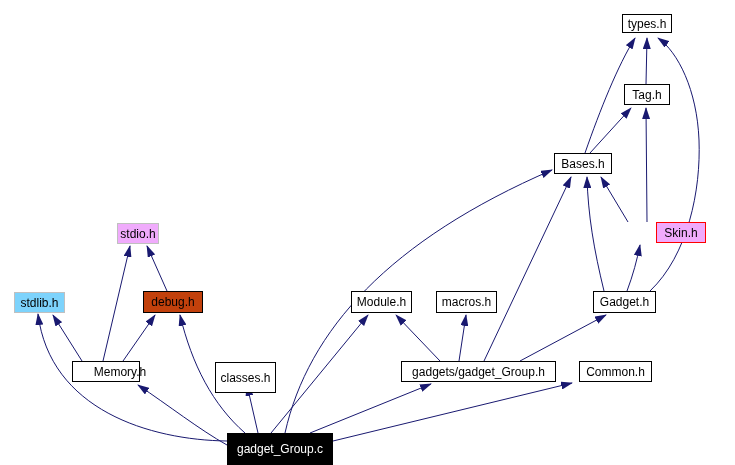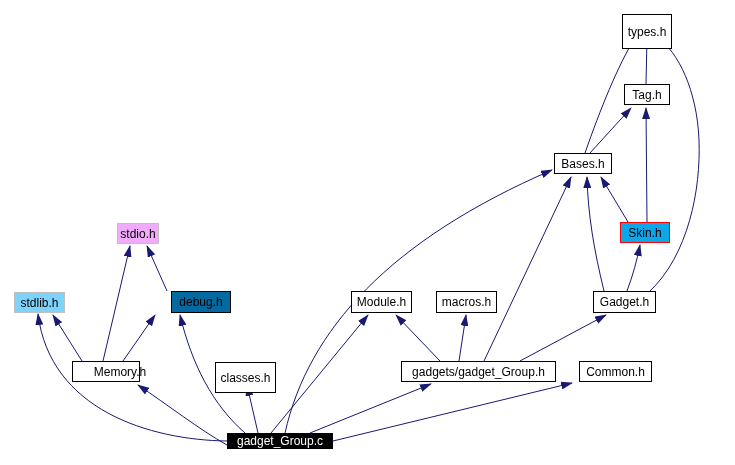--- a/index.html
+++ b/index.html
@@ -65,58 +65,58 @@
         <path class="edge" d="M 627,291 C 633,275 637,260 640,245" stroke="#191970" marker-end="url(#arrowhead)"></path>
         <path class="edge" d="M 650,291 C 688,255 701,190 699,140 C 697,90 678,52 658,38" stroke="#191970" marker-end="url(#arrowhead)"></path>
         <path class="edge" d="M 628,222 L 601,177" stroke="#191970" marker-end="url(#arrowhead)"></path>
         <path class="edge" d="M 647,222 L 646,108" stroke="#191970" marker-end="url(#arrowhead)"></path>
         <path class="edge" d="M 590,153 L 631,108" stroke="#191970" marker-end="url(#arrowhead)"></path>
         <path class="edge" d="M 585,153 C 600,110 618,65 635,38" stroke="#191970" marker-end="url(#arrowhead)"></path>
         <path class="edge" d="M 646,84 L 647,38" stroke="#191970" marker-end="url(#arrowhead)"></path>
       </g>
   </svg>
 
-<div class="node" style="left: 622px; top: 14px; width: 50px; height: 35px; border-color: rgb(0, 0, 0); background: rgb(255, 255, 255); color: rgb(0, 0, 0);">
+<div class="node" style="left: 622px; top: 14px; width: 50px; height: 19px; border-color: rgb(0, 0, 0); background: rgb(255, 255, 255); color: rgb(0, 0, 0);">
       <span>types.h</span>
     </div>
     <div class="node" style="left: 624px; top: 84px; width: 46px; height: 21px; border-color: rgb(0, 0, 0); background: rgb(255, 255, 255); color: rgb(0, 0, 0); justify-content: center;">
       <span>Tag.h</span>
     </div>
     <div class="node" style="left: 554px; top: 153px; width: 58px; height: 21px; border-color: rgb(0, 0, 0); background: rgb(255, 255, 255); color: rgb(0, 0, 0);">
       <span>Bases.h</span>
     </div>
-    <div class="node" style="left: 620px; top: 222px; width: 50px; height: 21px; border-color: rgb(255, 0, 0); background: #0ea5e9; color: rgb(0, 0, 0);">
+    <div class="node" style="left: 656px; top: 222px; width: 50px; height: 21px; border-color: rgb(255, 0, 0); background: #f0abfc; color: rgb(0, 0, 0);">
       <span>Skin.h</span>
     </div>
     <div class="node" style="left: 593px; top: 291px; width: 63px; height: 22px; border-color: rgb(0, 0, 0); background: rgb(255, 255, 255); color: rgb(0, 0, 0); text-align: right;">
       <span>Gadget.h</span>
     </div>
     <div class="node" style="left: 117px; top: 223px; width: 42px; height: 21px; border-color: rgb(192, 192, 192); background: #f0abfc; color: rgb(0, 0, 0);">
       <span>stdio.h</span>
     </div>
     <div class="node" style="left: 14px; top: 292px; width: 51px; height: 21px; border-color: rgb(192, 192, 192); background: #7dd3fc; color: rgb(0, 0, 0);">
       <span>stdlib.h</span>
     </div>
-    <div class="node" style="left: 143px; top: 291px; width: 60px; height: 22px; border-color: rgb(0, 0, 0); background: #0369a1; color: rgb(0, 0, 0); margin-left: 28px;">
+    <div class="node" style="left: 143px; top: 291px; width: 60px; height: 22px; border-color: rgb(0, 0, 0); background: #c2410c; color: rgb(0, 0, 0);">
       <span>debug.h</span>
     </div>
     <div class="node" style="left: 351px; top: 291px; width: 61px; height: 22px; border-color: rgb(0, 0, 0); background: rgb(255, 255, 255); color: rgb(0, 0, 0);">
       <span>Module.h</span>
     </div>
     <div class="node" style="left: 436px; top: 291px; width: 61px; height: 22px; border-color: rgb(0, 0, 0); background: rgb(255, 255, 255); color: rgb(0, 0, 0);">
       <span>macros.h</span>
     </div>
     <div class="node" style="left: 72px; top: 361px; width: 68px; height: 21px; border-color: rgb(0, 0, 0); background: rgb(255, 255, 255); color: rgb(0, 0, 0); padding-left: 28px;">
       <span>Memory.h</span>
     </div>
     <div class="node" style="left: 215px; top: 362px; width: 61px; height: 31px; border-color: rgb(0, 0, 0); background: rgb(255, 255, 255); color: rgb(0, 0, 0);">
       <span>classes.h</span>
     </div>
     <div class="node" style="left: 401px; top: 361px; width: 155px; height: 21px; border-color: rgb(0, 0, 0); background: rgb(255, 255, 255); color: rgb(0, 0, 0); text-align: right;">
       <span>gadgets/gadget_Group.h</span>
     </div>
     <div class="node" style="left: 579px; top: 361px; width: 73px; height: 21px; border-color: rgb(0, 0, 0); background: rgb(255, 255, 255); color: rgb(0, 0, 0);">
       <span>Common.h</span>
     </div>
-    <div class="node" style="left: 227px; top: 433px; width: 106px; height: 16px; border-color: rgb(0, 0, 0); background: rgb(0, 0, 0); color: rgb(255, 255, 255);">
+    <div class="node" style="left: 227px; top: 433px; width: 106px; height: 32px; border-color: rgb(0, 0, 0); background: rgb(0, 0, 0); color: rgb(255, 255, 255);">
       <span>gadget_Group.c</span>
     </div>
   </div>
 
 </body></html>

